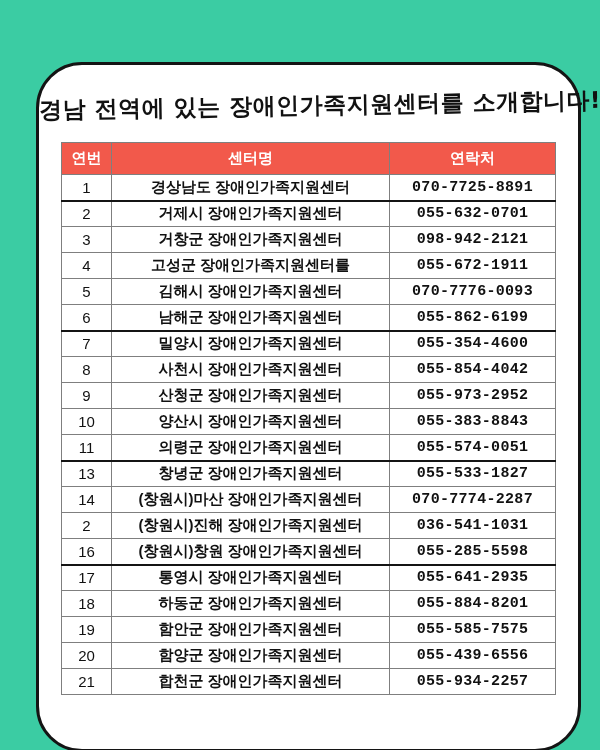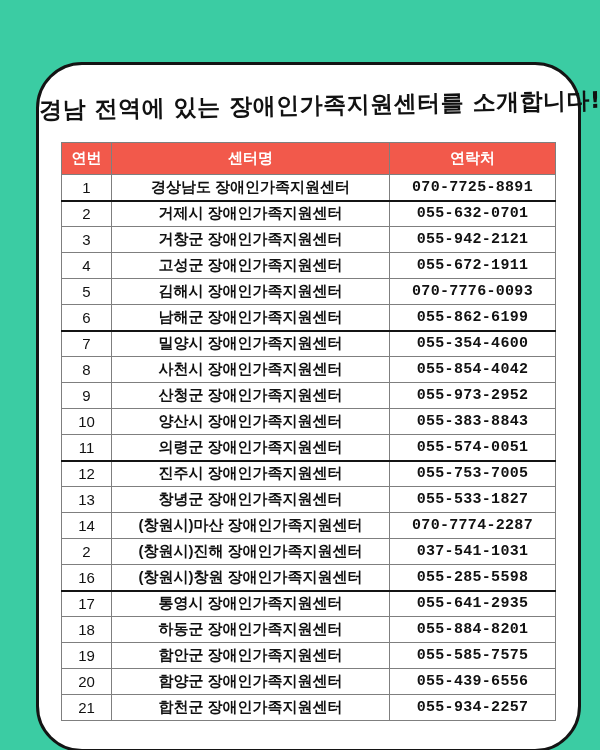--- a/index.html
+++ b/index.html
@@ -95,25 +95,25 @@
           <td class="contact">070-7725-8891</td>
         </tr>
         <tr>
           <td class="index">2</td>
           <td class="name">거제시 장애인가족지원센터</td>
           <td class="contact">055-632-0701</td>
         </tr>
         <tr>
           <td class="index">3</td>
           <td class="name">거창군 장애인가족지원센터</td>
-          <td class="contact">055-942-2121</td>
+          <td class="contact">098-942-2121</td>
         </tr>
         <tr>
           <td class="index">4</td>
-          <td class="name">고성군 장애인가족지원센터</td>
+          <td class="name">고성군 장애인가족지원센터를</td>
           <td class="contact">055-672-1911</td>
         </tr>
         <tr>
           <td class="index">5</td>
           <td class="name">김해시 장애인가족지원센터</td>
           <td class="contact">070-7776-0093</td>
         </tr>
         <tr class="group-end">
           <td class="index">6</td>
           <td class="name">남해군 장애인가족지원센터</td>
@@ -138,38 +138,33 @@
           <td class="index">10</td>
           <td class="name">양산시 장애인가족지원센터</td>
           <td class="contact">055-383-8843</td>
         </tr>
         <tr class="group-end">
           <td class="index">11</td>
           <td class="name">의령군 장애인가족지원센터</td>
           <td class="contact">055-574-0051</td>
         </tr>
         <tr>
-          <td class="index">12</td>
-          <td class="name">진주시 장애인가족지원센터</td>
-          <td class="contact">055-753-7005</td>
-        </tr>
-        <tr>
           <td class="index">13</td>
           <td class="name">창녕군 장애인가족지원센터</td>
           <td class="contact">055-533-1827</td>
         </tr>
         <tr>
           <td class="index">14</td>
           <td class="name">(창원시)마산 장애인가족지원센터</td>
           <td class="contact">070-7774-2287</td>
         </tr>
         <tr>
           <td class="index">2</td>
           <td class="name">(창원시)진해 장애인가족지원센터</td>
-          <td class="contact">037-541-1031</td>
+          <td class="contact">036-541-1031</td>
         </tr>
         <tr class="group-end">
           <td class="index">16</td>
           <td class="name">(창원시)창원 장애인가족지원센터</td>
           <td class="contact">055-285-5598</td>
         </tr>
         <tr>
           <td class="index">17</td>
           <td class="name">통영시 장애인가족지원센터</td>
           <td class="contact">055-641-2935</td>

